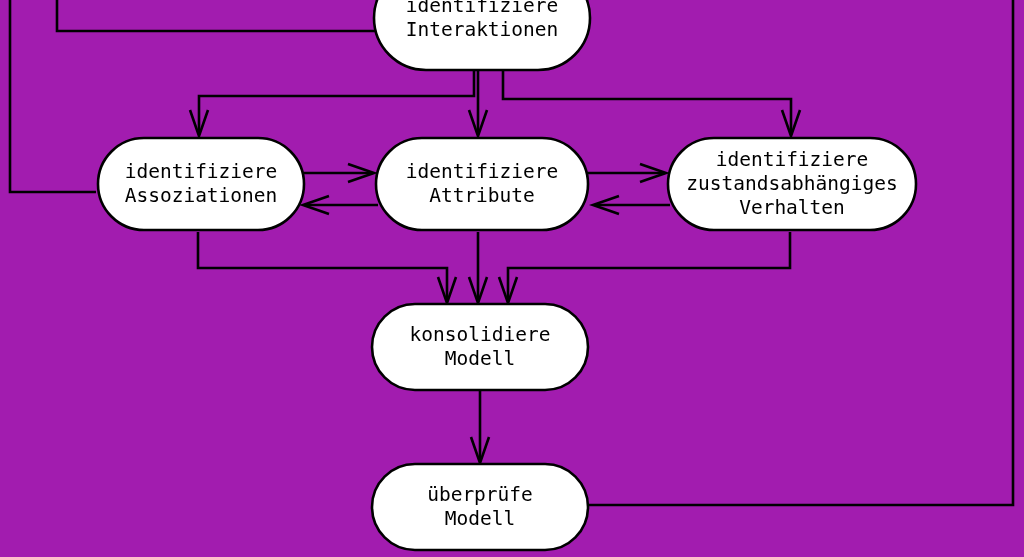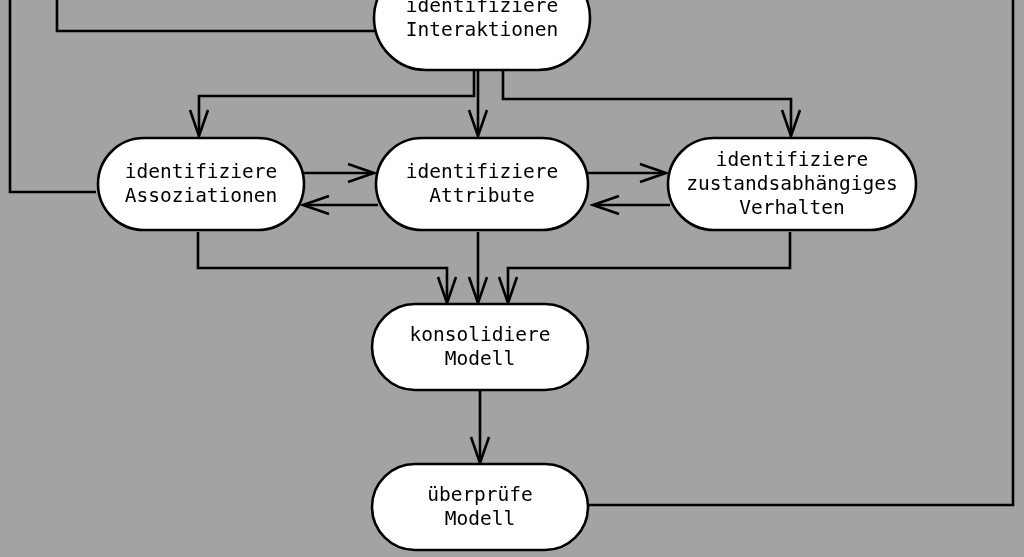--- a/index.html
+++ b/index.html
@@ -5,21 +5,21 @@
 <style>
   html, body {
     margin: 0;
     padding: 0;
     background: #ffffff;
   }
   #diagram-root {
     position: relative;
     width: 1024px;
     height: 557px;
-    background: #a3a3a3;
+    background: #a21caf;
     overflow: hidden;
     font-family: "DejaVu Sans Mono", "Liberation Mono", monospace;
   }
   svg#flow {
     display: block;
     width: 1024px;
     height: 557px;
   }
   .node-shape {
     fill: #ffffff;

